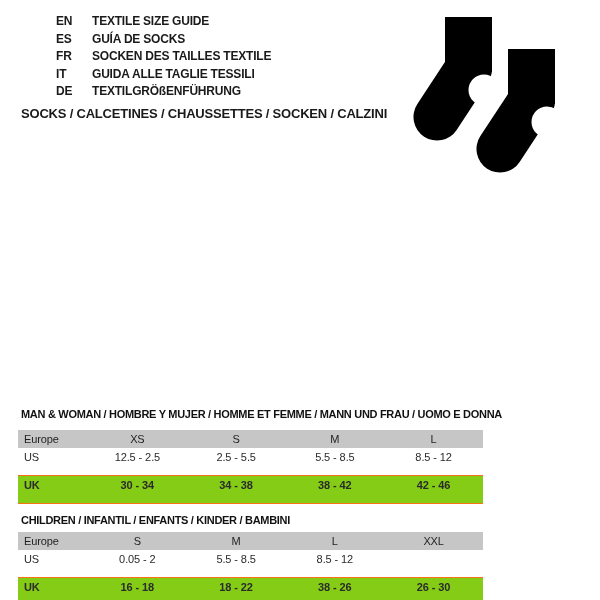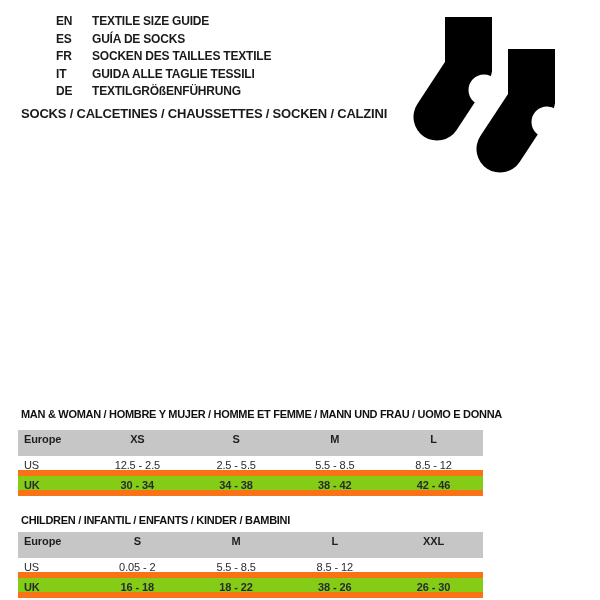--- a/index.html
+++ b/index.html
@@ -73,29 +73,28 @@
   #t2-table { top: 532px; }
 
   .t-row {
     display: grid;
     grid-template-columns: 70px 1fr 1fr 1fr 1fr;
     font-size: 11px;
     letter-spacing: -0.1px;
   }
   .t-head {
     background: #c6c6c6;
-    height: 26px;
+    height: 18px;
     line-height: 18px;
     color: #1f1f1f;
-    font-weight: bold;
   }
   .t-body {
-    height: 20px;
+    height: 28px;
     line-height: 19px;
-    border-bottom: 6px solid #f97316;
+    border-bottom: 1px solid #f97316;
     color: #2b2b2b;
   }
   .t-body.alt { background: #84cc16; font-weight: bold; }
   .t-cell { text-align: center; overflow: hidden; white-space: nowrap; }
   .t-cell.c-first { text-align: left; padding-left: 6px; }
 </style>
 </head>
 <body>
 
 <div class="lang-block">

